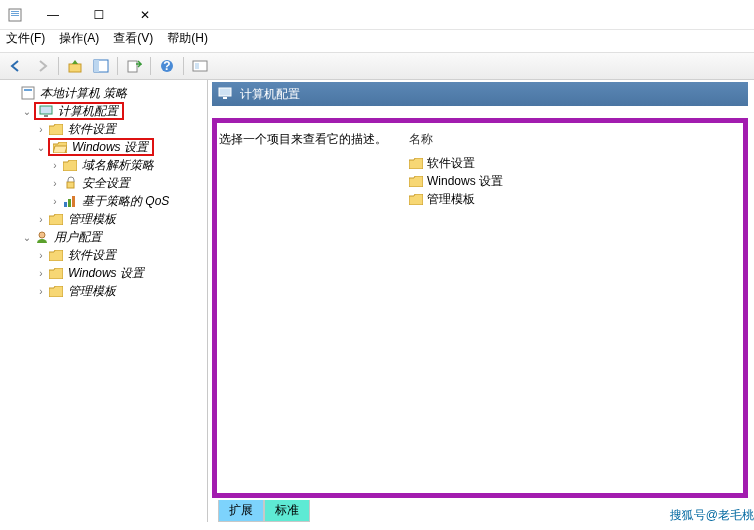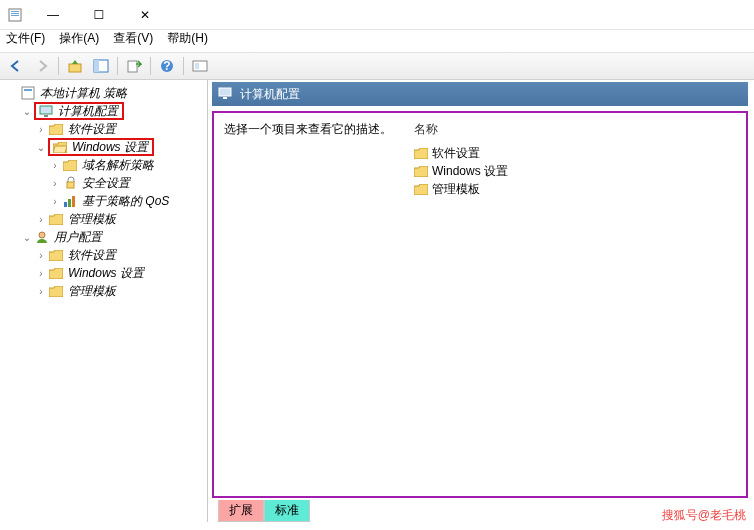--- a/index.html
+++ b/index.html
@@ -26,31 +26,31 @@
 .tree-item .tlabel { padding: 0 2px; font-style: italic; }
 .highlight { border: 2px solid #d11; display: inline-flex; align-items: center; padding: 0 2px; height: 18px; }
 .indent1 { padding-left: 4px; }
 .indent2 { padding-left: 18px; }
 .indent3 { padding-left: 32px; }
 .indent4 { padding-left: 46px; }
 
 .detail-pane { flex: 1; display: flex; flex-direction: column; }
 .detail-header { height: 24px; background: linear-gradient(#5b87b5,#4a75a2); color: #fff; display: flex; align-items: center; padding: 0 6px; margin: 2px 6px 0 4px; }
 .detail-header .hicon { width: 16px; height: 16px; margin-right: 6px; }
-.detail-body { flex: 1; border: 2px solid #a21caf; margin: 5px 6px 2px 4px; display: flex; padding: 8px 10px; }
+.detail-body { flex: 1; border: 5px solid #a21caf; margin: 12px 6px 2px 4px; display: flex; padding: 8px 2px; }
 .desc-col { width: 190px; }
 .list-col { flex: 1; }
 .list-head { color: #333; margin-bottom: 6px; }
 .list-item { display: flex; align-items: center; height: 18px; gap: 4px; }
 .tabs { height: 22px; display: flex; align-items: flex-start; padding: 0 6px; margin: 0 6px 0 4px; }
 .tab { border: 1px solid #c8c8c8; border-top: none; padding: 2px 10px; background: #5eead4; font-size: 12px; }
-.tab.active { background: #fca5a5; }
+.tab.active { background: #7dd3fc; }
 
 .folder-icon { width: 14px; height: 11px; }
-.watermark { position: absolute; right: 8px; bottom: 6px; color: #ef4444; font-size: 12px; }
+.watermark { position: absolute; right: 0; bottom: 6px; color: #0369a1; font-size: 12px; }
 
 svg { display: block; }
 </style>
 </head>
 <body>
 
 <div class="titlebar">
   <span class="app-icon">
     <svg width="16" height="16">
         <rect x="1" y="2" width="12" height="12" fill="#fff" stroke="#7a7a7a"></rect>

